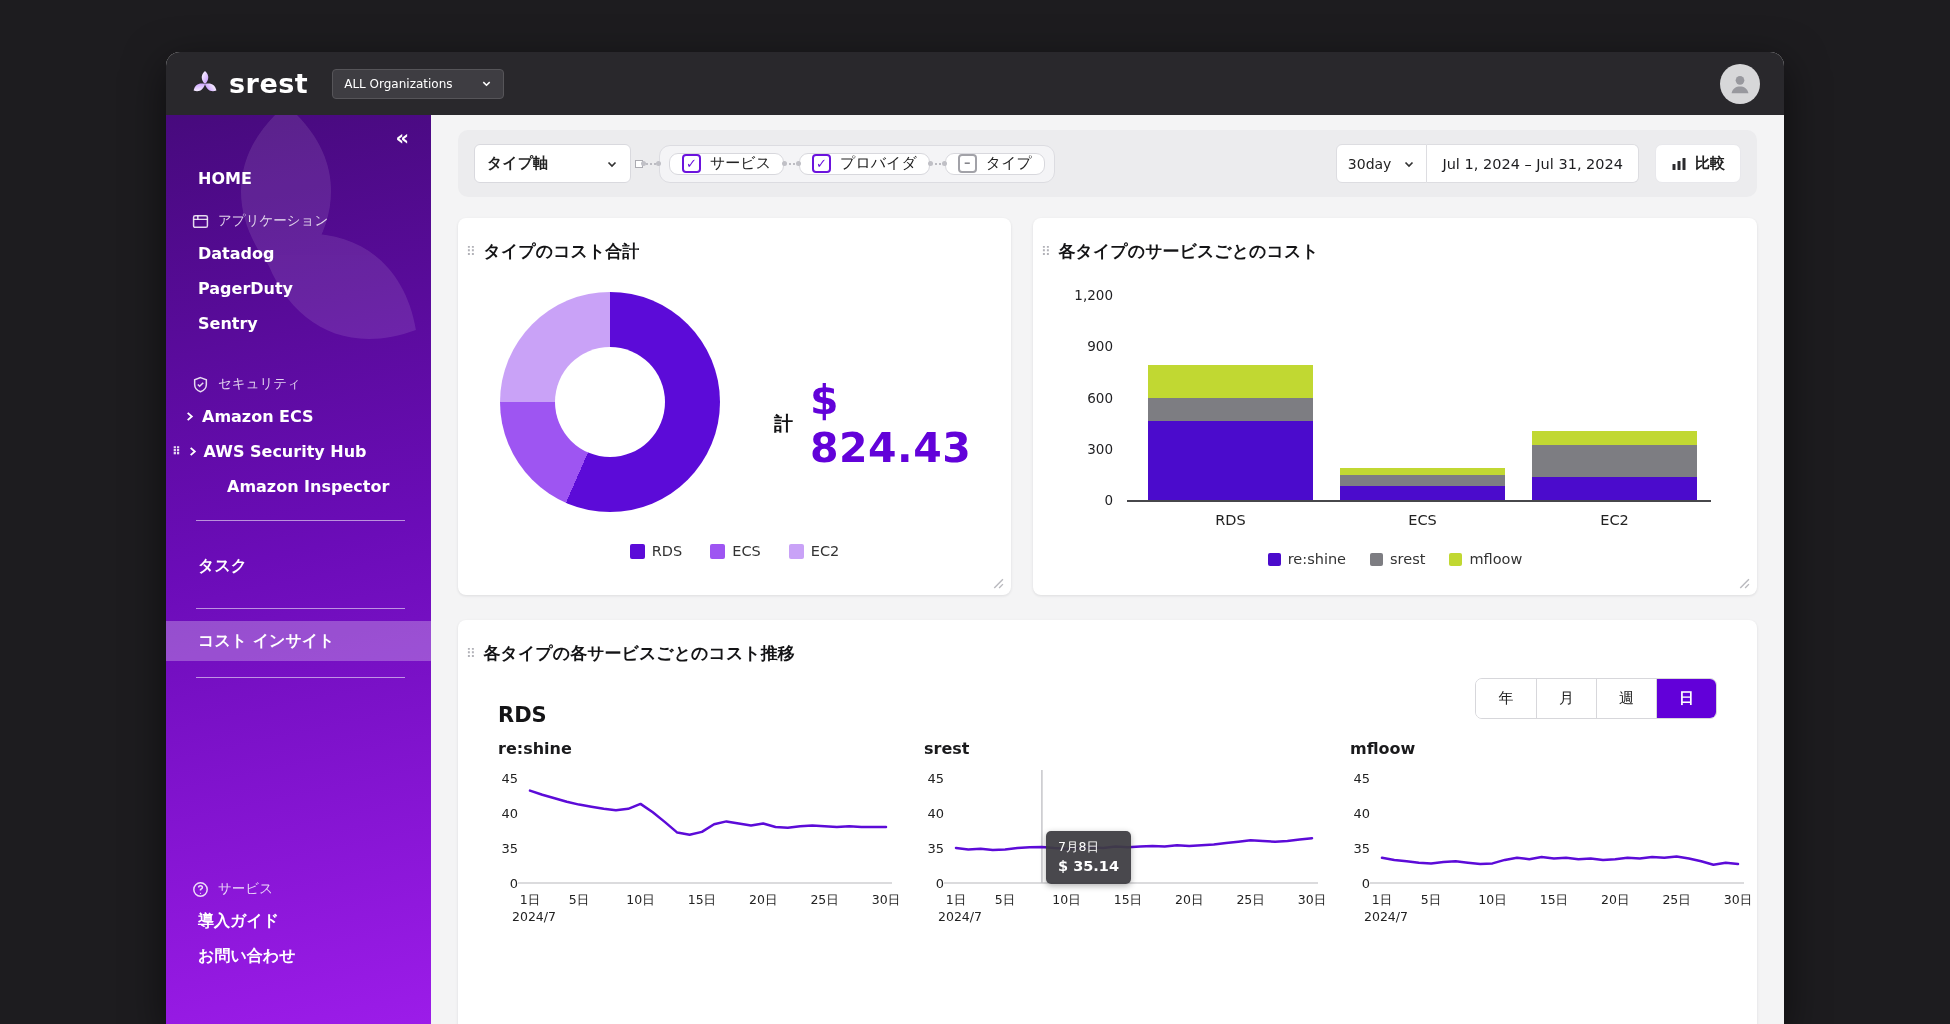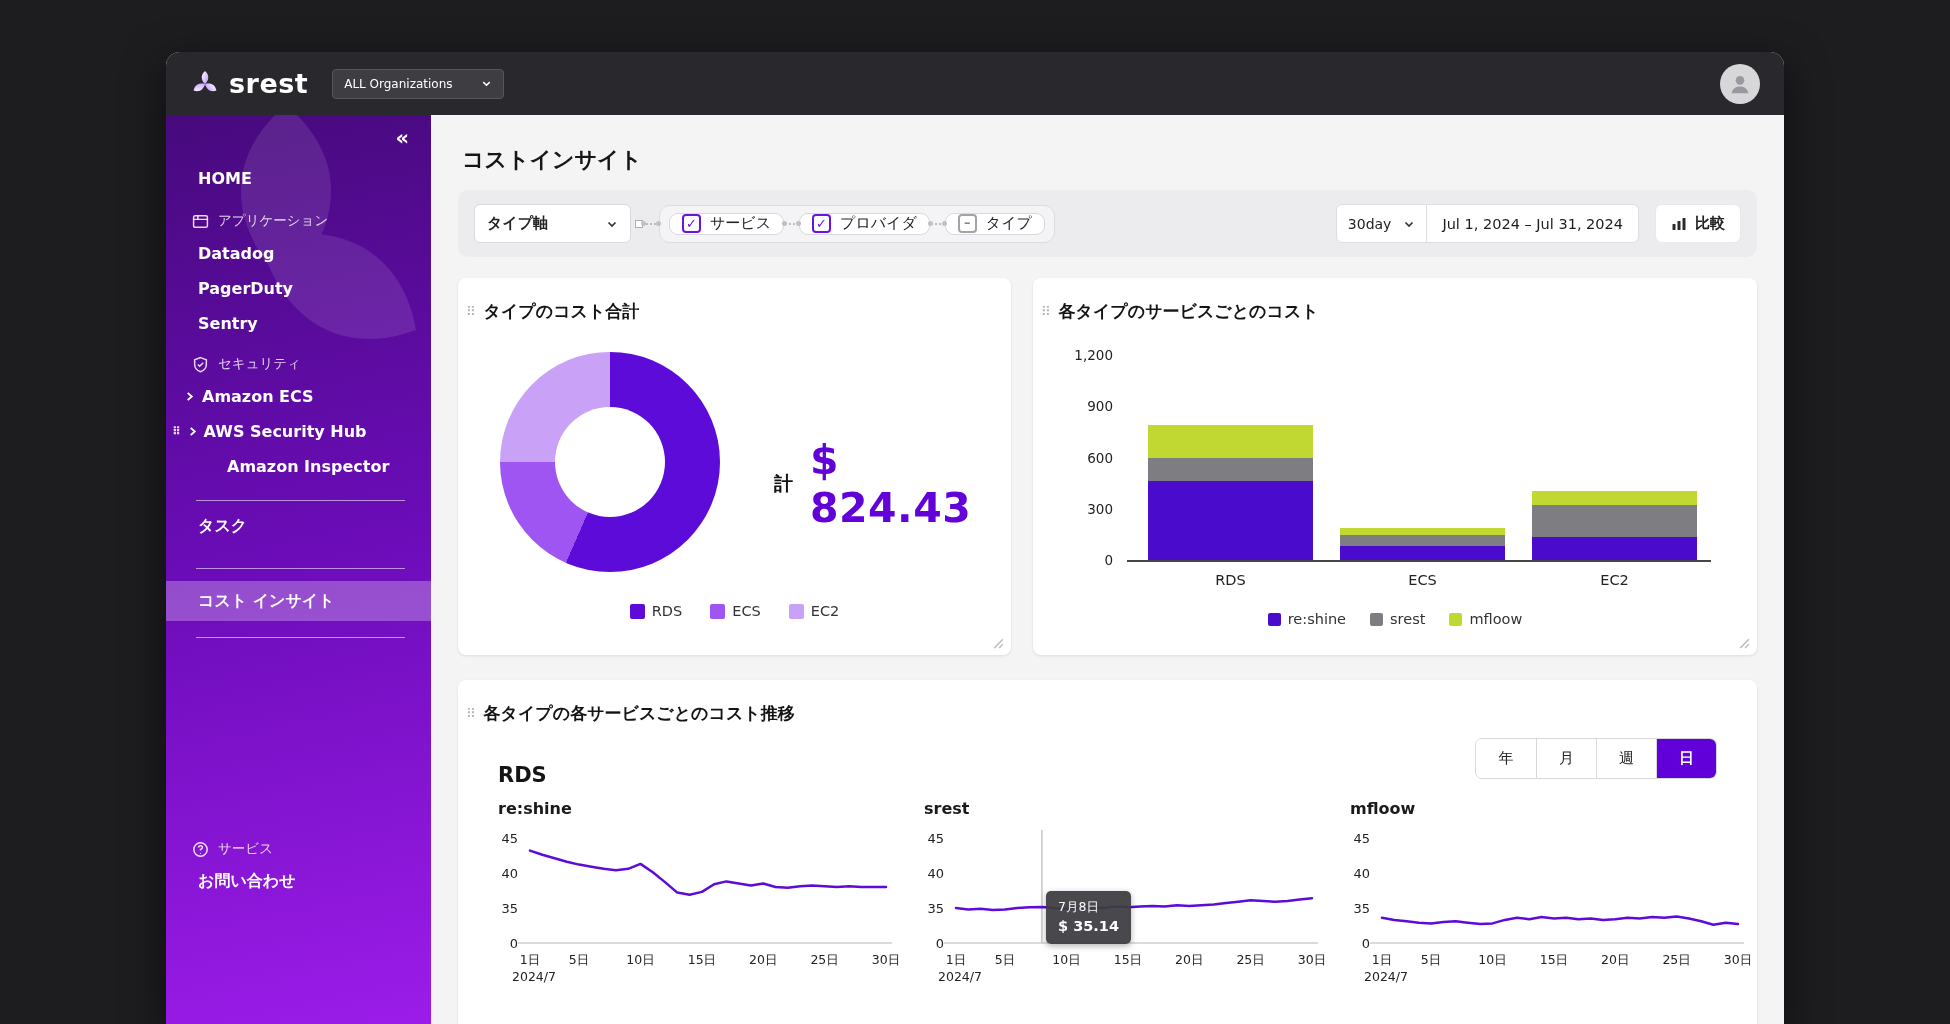--- a/index.html
+++ b/index.html
@@ -25,21 +25,21 @@
   .sidebar-deco { position:absolute; top:-20px; left:-20px; opacity:.10; pointer-events:none; }
   .main { flex:1; padding:0 27px; overflow:hidden; position:relative; }
 
   
   .collapse-row { height:46px; display:flex; justify-content:flex-end; align-items:center; padding-right:22px; }
   .collapse-btn { font-size:21px; font-weight:700; color:#fff; cursor:pointer; line-height:1; }
   .side-row { display:flex; align-items:center; height:35px; padding-left:32px;
     font-size:16px; font-weight:600; color:#fff; cursor:pointer; position:relative; }
   .section-head { display:flex; align-items:center; gap:9px; height:30px; padding-left:26px;
     font-size:13.5px; font-weight:500; color:rgba(255,255,255,.82); }
-  .mt10 { margin-top:10px; } .mt16 { margin-top:8px; }
+  .mt10 { margin-top:10px; } .mt16 { margin-top:28px; }
   .tree-row { padding-left:18px; gap:7px; }
   .row-inspector { padding-left:61px; }
   .row-hub { padding-left:6px; gap:6px; }
   .drag-glyph { font-size:11px; color:rgba(255,255,255,.85); line-height:1; }
   .side-divider { border-top:1px solid rgba(255,255,255,.55); margin:16px 26px 0 30px; height:0; }
   .active-item { margin-top:12px; height:40px; display:flex; align-items:center; padding-left:32px;
     background:rgba(255,255,255,.27); font-size:16px; font-weight:700; cursor:pointer; }
   .side-spacer { height:196px; }
 
   
@@ -235,25 +235,25 @@
       <div class="section-head">
         <span style="line-height:0;">
           <svg width="17" height="17" viewBox="0 0 16 16" fill="none" stroke="rgba(255,255,255,.85)" stroke-width="1.4">
               <circle cx="8" cy="8" r="6.3"></circle>
               <path d="M6.2 6.2 c0-1 .8-1.8 1.8-1.8 s1.8.7 1.8 1.7 c0 1-.9 1.3-1.8 1.9 v.9"></path>
               <circle cx="8" cy="11.6" r=".6" fill="rgba(255,255,255,.85)" stroke="none"></circle>
             </svg>
         </span>
         <span>サービス</span>
       </div>
+      <div class="side-row">導入ガイド</div>
       <div class="side-row">お問い合わせ</div>
     </nav>
 
     <main class="main">
-      <h1 class="page-title">コストインサイト</h1>
 
       <div class="filter-bar">
         <div class="type-axis">
           <span>タイプ軸</span>
           <span style="line-height:0;">
             <svg width="12" height="12" viewBox="0 0 12 12" fill="none" stroke="#333" stroke-width="1.7">
                 <path d="M2.5 4.5 L6 8 L9.5 4.5"></path>
               </svg>
           </span>
         </div>

